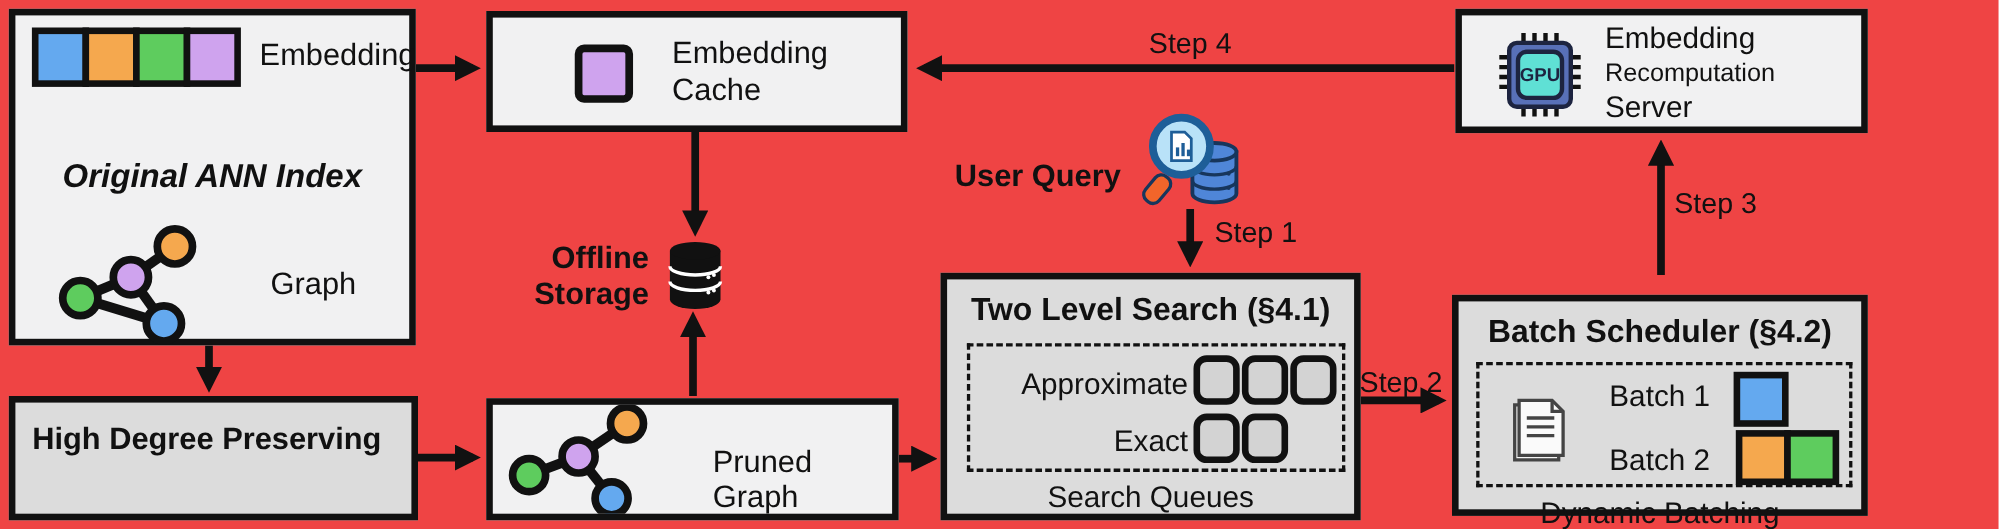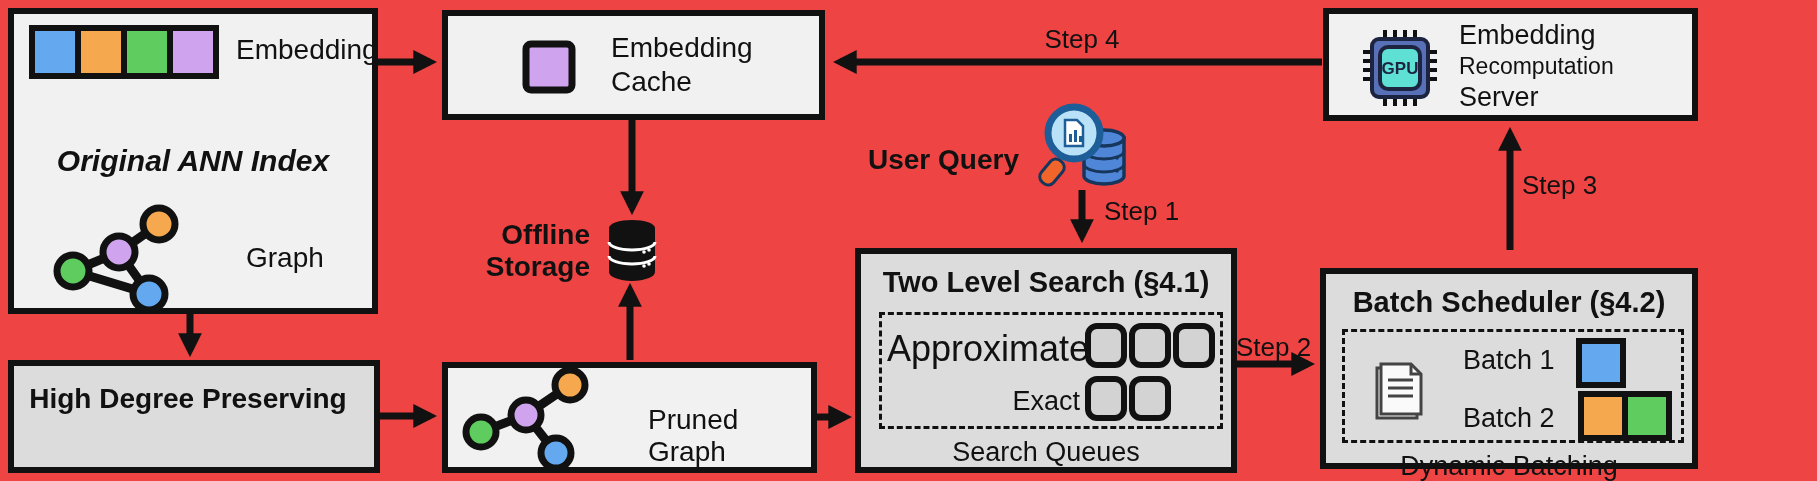--- a/index.html
+++ b/index.html
@@ -128,21 +128,21 @@
         <rect x="38" y="30" width="3" height="12" fill="#1e5e98"></rect>
         <rect x="43" y="36" width="3" height="6" fill="#1e5e98"></rect>
       </g>
     </g>
   </svg>
   <div class="abs step" style="left:1104px; top:196px;">Step 1</div>
 
   <div class="box dark" style="left:855px; top:248px; width:382px; height:225px;">
     <div class="abs title center" style="left:0; top:12px; width:370px;">Two Level Search (§4.1)</div>
     <div class="dashedbox" style="left:18px; top:58px; width:344px; height:117px;">
-      <div class="abs lbl right" style="left:5px; top:18px; width:193px; font-size:36px;">Approximate</div>
+      <div class="abs lbl right" style="left:5px; top:18px; width:193px; font-size:27px;">Approximate</div>
       <div class="abs qrow" style="left:203px; top:8px;">
         <div class="qsq"></div>
         <div class="qsq"></div>
         <div class="qsq"></div>
       </div>
       <div class="abs lbl right" style="left:5px; top:70px; width:193px; font-size:27px;">Exact</div>
       <div class="abs qrow" style="left:203px; top:61px;">
         <div class="qsq"></div>
         <div class="qsq"></div>
       </div>

